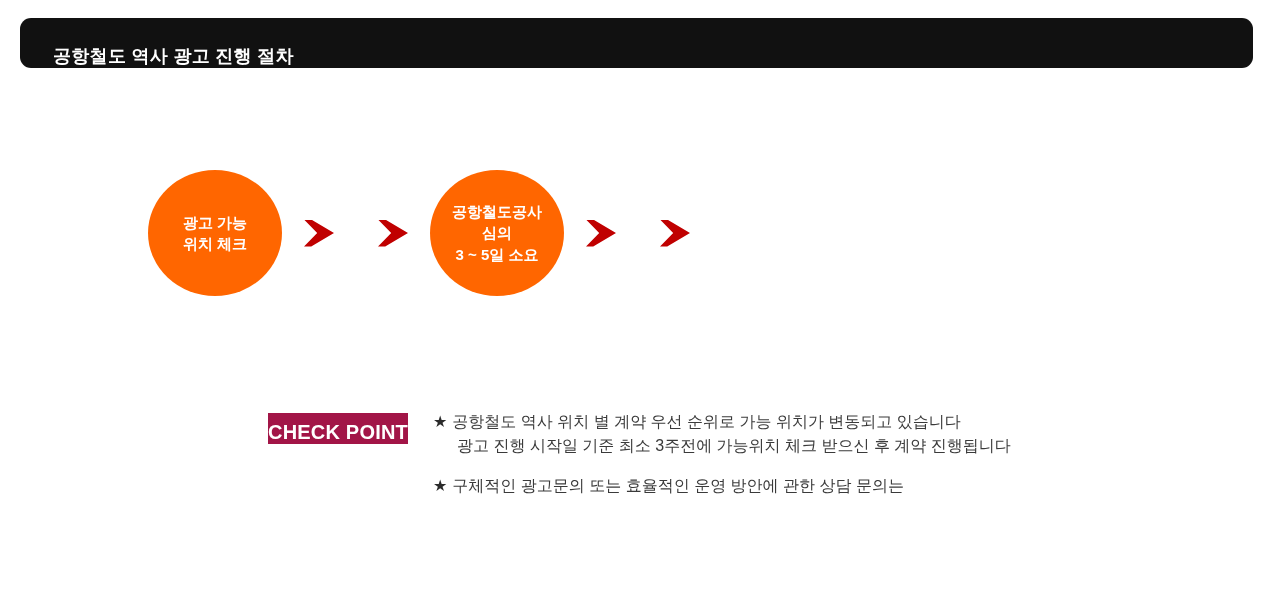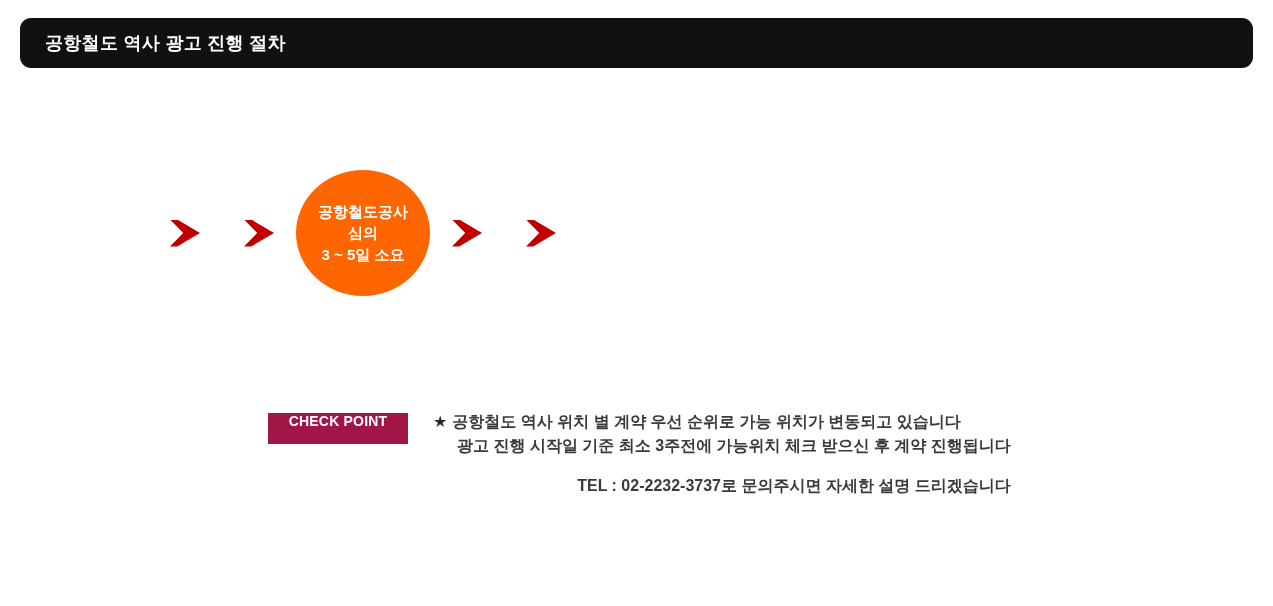--- a/index.html
+++ b/index.html
@@ -11,22 +11,22 @@
   .page {
     position: relative; width: 1273px; height: 606px; background: #ffffff;
   }
 
   
   .header-bar {
     position: absolute; left: 20px; top: 18px;
     width: 1233px; height: 50px;
     background: var(--header-black, #111111);
     border-radius: 11px;
-    display: flex; align-items: center;
-    padding-left: 25px;
+    display: flex; align-items: flex-end;
+    padding-left: 33px;
   }
   .header-title {
     color: #ffffff; font-size: 18px; font-weight: 700; letter-spacing: 0.3px;
   }
 
   
   .flow {
     position: absolute; left: 148px; top: 170px;
     display: flex; align-items: center;
   }
@@ -54,43 +54,49 @@
     text-decoration-color: var(--spellcheck-red, #FF2A1A);
     text-decoration-thickness: 1px;
     text-underline-offset: 3px;
   }
 
   
   .badge {
     position: absolute; left: 268px; top: 413px;
     width: 140px; height: 31px;
     background: var(--badge-crimson, #A21547);
-    color: #ffffff; font-size: 14px; font-weight: 700;
-    display: flex; align-items: flex-start; justify-content: center;
+    color: #ffffff; font-size: 20px; font-weight: 700;
+    display: flex; align-items: flex-end; justify-content: center;
     letter-spacing: 0.2px;
   }
   .notes {
     position: absolute; left: 433px; top: 410px;
     color: #3a3a3a; font-size: 16px; line-height: 24px;
   }
-  .note { margin-bottom: 16px; font-weight: bold; }
+  .note { margin-bottom: 16px; }
   .note-line { white-space: nowrap; }
   .note-line .star { margin-right: 5px; color: #2b2b2b; }
   .note-line.cont { padding-left: 24px; text-align: right; }
 </style>
 </head>
 <body>
 
 <div class="page">
 
   <div class="header-bar">
     <span class="header-title">공항철도 역사 광고 진행 절차</span>
   </div>
 
   <div class="flow">
+      <div class="step-circle">
+        <div class="step-label">
+          <div>광고 가능</div>
+          <div>위치 체크</div>
+        </div>
+      </div>
       <div class="arrow-cell">
         <div class="chevron"></div>
       </div>
       <div class="arrow-cell">
         <div class="chevron"></div>
       </div>
       <div class="step-circle">
         <div class="step-label">
           <div>공항철도공사</div>
           <div>심의</div>
@@ -108,17 +114,17 @@
   <div class="badge">
     <span>CHECK POINT</span>
   </div>
 
   <div class="notes">
       <div class="note">
         <div class="note-line"><span class="star">★</span>공항철도 역사 위치 별 계약 우선 순위로 가능 위치가 변동되고 있습니다</div>
         <div class="note-line cont">광고 진행 시작일 기준 최소 3주전에 가능위치 체크 받으신 후 계약 진행됩니다</div>
       </div>
       <div class="note">
-        <div class="note-line cont">TEL : 02-2232-3737로 문의주시면 자세한 설명 드리겠습니다</div>
+        <div class="note-line"><span class="star">★</span>구체적인 광고문의 또는 효율적인 운영 방안에 관한 상담 문의는</div>
       </div>
     </div>
 
 </div>
 
 </body></html>

